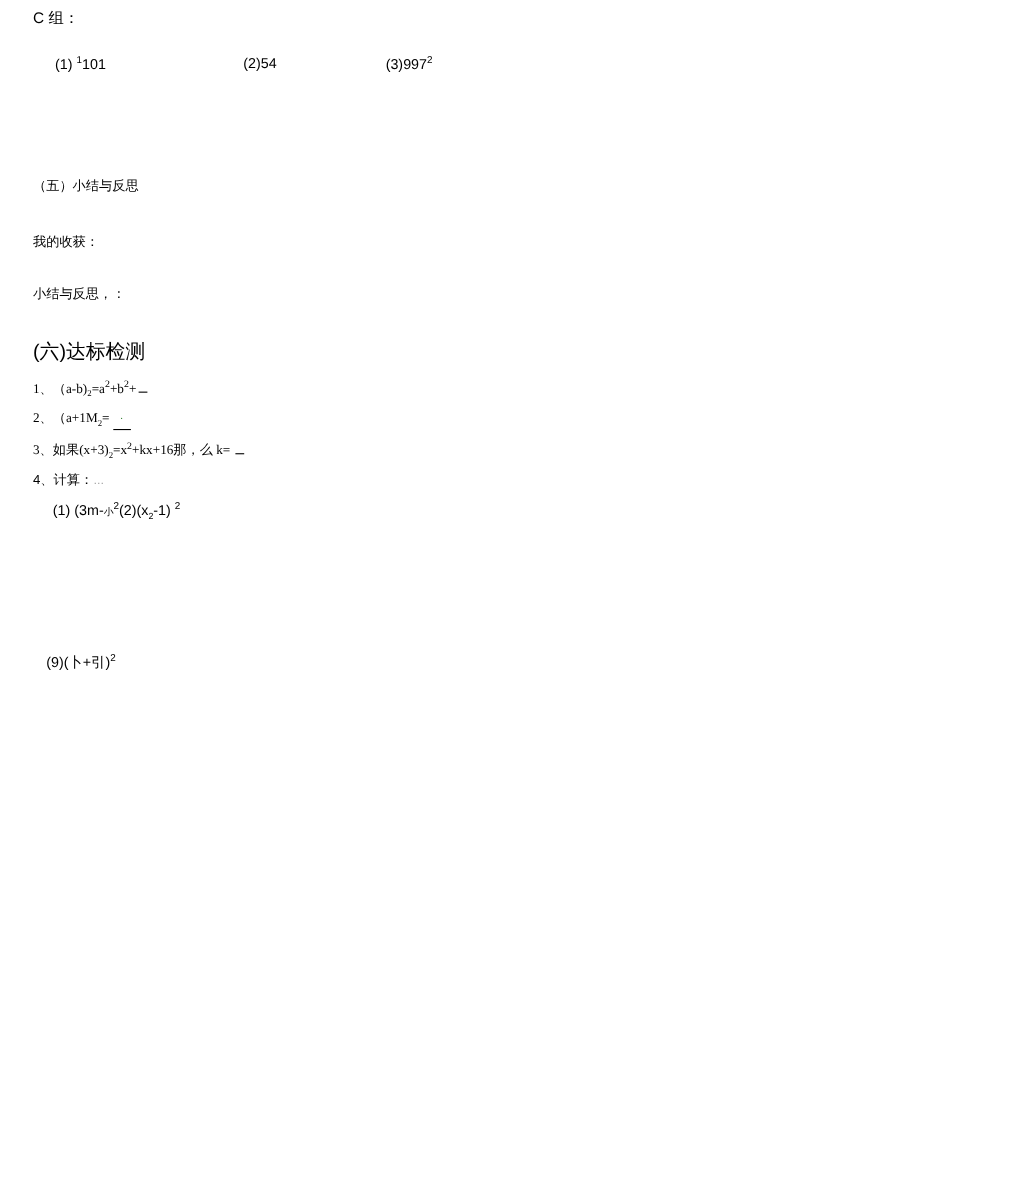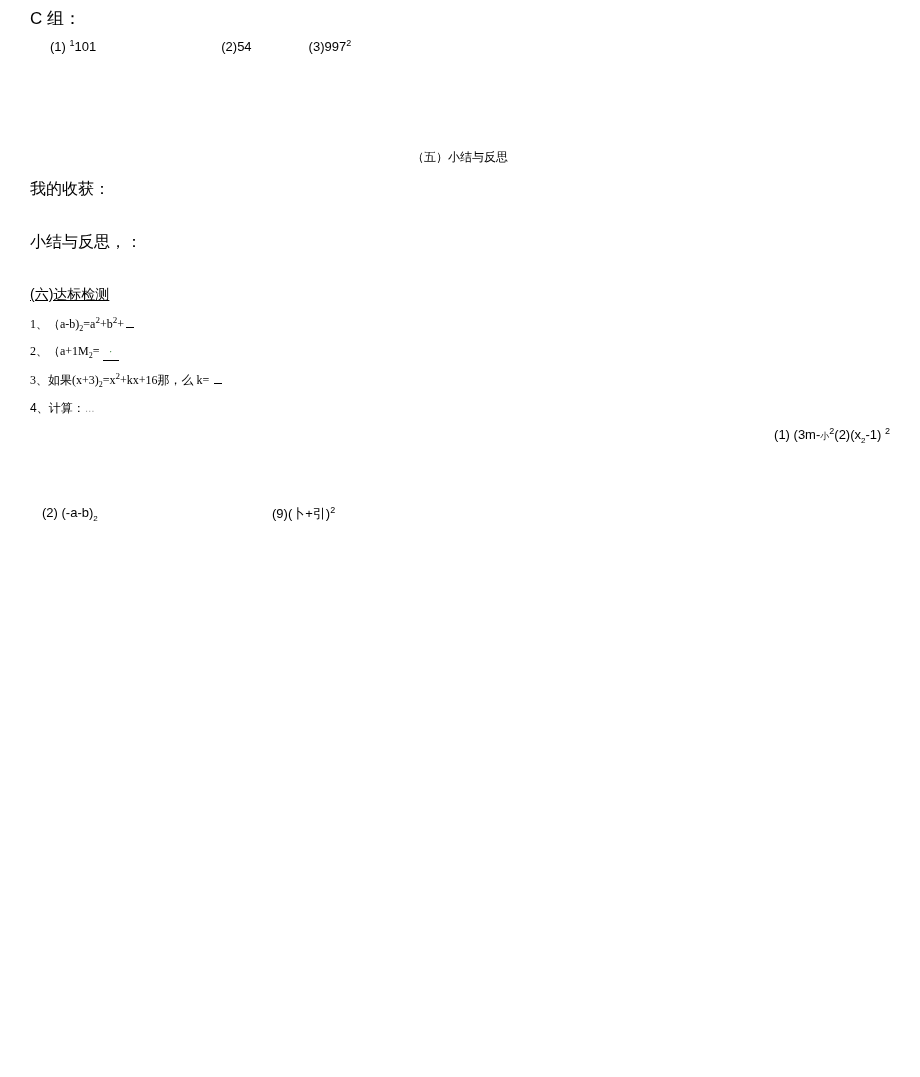--- a/index.html
+++ b/index.html
@@ -10,55 +10,53 @@
     body {
       font-family: "SimSun", "宋体", sans-serif;
       font-size: 12px;
       color: #000;
       background: #fff;
       width: 920px;
       padding: 5px 30px;
       line-height: 1.6;
     }
     .group-header {
-      font-size: 17px;
-      margin-bottom: 4px;
+      font-size: 14px;
+      margin-bottom: 20px;
     }
     .problems-row {
       display: flex;
       padding-left: 20px;
       margin-bottom: 90px;
       align-items: center;
     }
     .problem-item {
       margin-right: 49px;
       font-size: 13px;
       font-family: Arial, sans-serif;
       position: relative;
     }
     .problem-item.p1 { margin-right: 125px; }
-    .problem-item.p2 { margin-right: 57px; }
+    .problem-item.p2 { margin-right: 99px; }
     .sup {
       font-size: 9px;
       vertical-align: super;
       position: relative;
     }
     .section-heading {
       font-size: 12px;
-      margin-bottom: 8px;
-      text-align: center;
+      margin-bottom: 32px;
     }
     .line-text {
-      font-size: 16px;
+      font-size: 12px;
       margin-bottom: 28px;
     }
     .check-heading {
-      font-size: 14px;
+      font-size: 18px;
       margin-bottom: 8px;
-      text-decoration: underline;
     }
     .q-line {
       font-size: 12px;
       margin-bottom: 6px;
       font-family: Liberation Serif, serif;
     }
     .sub2 {
       font-size: 8px;
       vertical-align: sub;
     }
@@ -83,22 +81,21 @@
       margin-bottom: 6px;
     }
     .gray-dash {
       color: #999;
       font-size: 10px;
     }
     .expr-row {
       padding-left: 18px;
       font-size: 13px;
       font-family: Arial, sans-serif;
-      margin-bottom: 55px;
-      text-align: right;
+      margin-bottom: 115px;
     }
     .expr-row2 {
       padding-left: 12px;
       font-size: 13px;
       font-family: Arial, sans-serif;
       display: flex;
     }
     .expr-left {
       width: 230px;
     }
@@ -150,19 +147,16 @@
 
 <div class="calc-line">
   <span>4、计算：</span><span class="gray-dash">…</span>
 </div>
 
 <div class="expr-row">
   <span>(1) (3m-</span><span class="tiny">小</span><span class="super2">2</span><span>(2)(x</span><span class="sub2">2</span><span>-1)</span> <span class="super2">2</span>
 </div>
 
 <div class="expr-row2">
-  <div class="expr-left">
-    <span>(2) (-a-b)</span><span class="sub2">2</span>
-  </div>
   <div class="expr-right">
     <span>(9)(卜+引)</span><span class="super2">2</span>
   </div>
 </div>
 
 </body></html>

